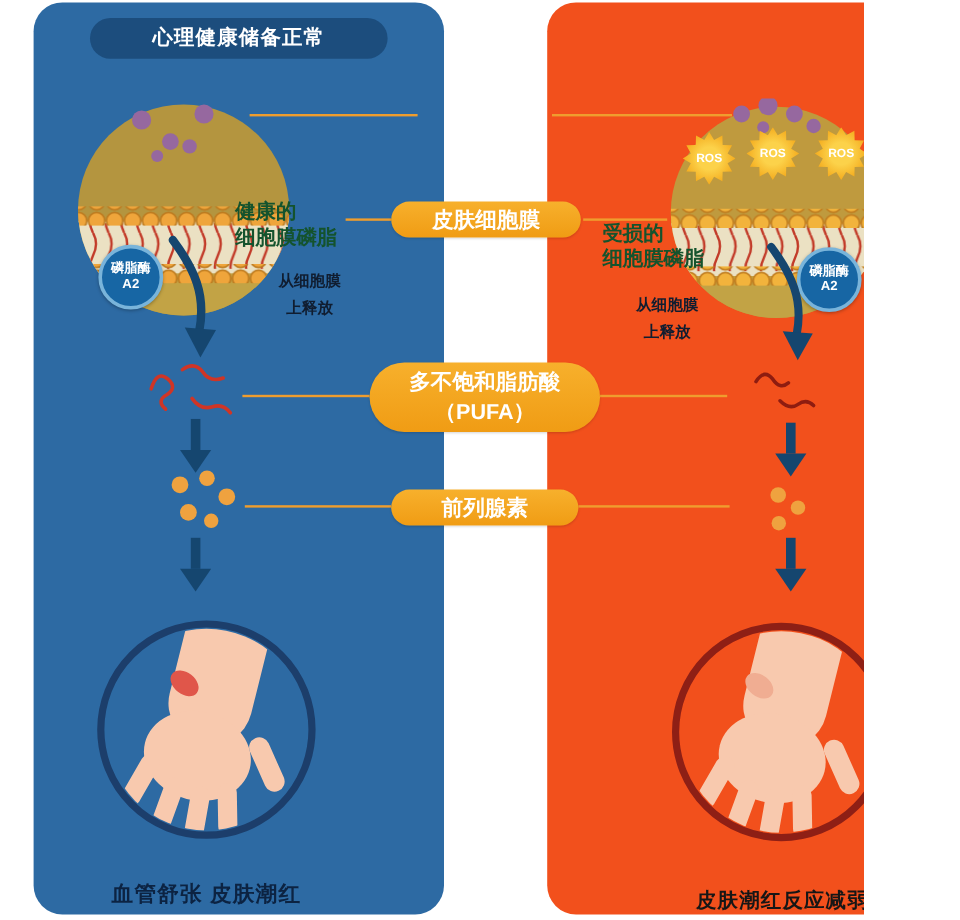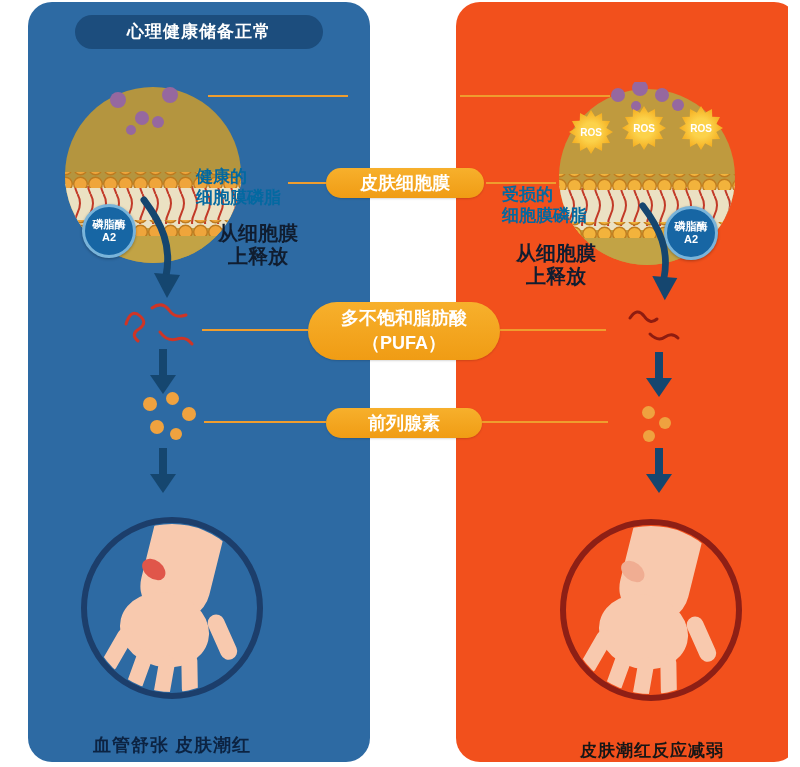--- a/index.html
+++ b/index.html
@@ -1,41 +1,41 @@
 <!DOCTYPE html>
 <html style="--left-bg: #2d6aa3; --left-header: #1c4d7d; --right-bg: #f2501c; --right-header: #cf2c22; --pill: #f09c14; --connector: #ef9d2e; --arrow: #15466f; --peroxidation: #f8ac1c; --dot-orange: #efa23f;"><head>
 <meta charset="utf-8">
 <style>
   html,body{margin:0;padding:0;background:#fff;}
-  .canvas{position:relative;width:788px;height:767px;background:#fff;overflow:hidden;
+  .canvas{position:relative;width:720px;height:767px;background:#fff;overflow:hidden;
           font-family:"Liberation Sans","DejaVu Sans",sans-serif;}
   .abs{position:absolute;}
   .panel{position:absolute;top:2px;width:342px;height:760px;border-radius:24px;}
   .panel-left{left:28px;background:var(--left-bg);}
   .panel-right{left:456px;background:var(--right-bg);}
   .header-pill{position:absolute;top:15px;width:248px;height:34px;border-radius:17px;color:#fff;
                font-weight:700;font-size:17px;line-height:34px;text-align:center;letter-spacing:1px;}
   .header-left{left:75px;background:var(--left-header);}
   .header-right{left:502px;background:var(--right-header);}
   .line{position:absolute;height:2px;background:var(--connector);}
   .center-pill{position:absolute;background:linear-gradient(180deg,#f7b02c,var(--pill));color:#fff;
                font-weight:700;font-size:18px;text-align:center;box-shadow:0 1px 2px rgba(0,0,0,.15);}
   .pill-s{height:30px;line-height:30px;border-radius:15px;}
   .pill-b{height:58px;border-radius:29px;line-height:25px;padding-top:4px;box-sizing:border-box;white-space:pre-line;}
-  .mem-label{position:absolute;color:#0369a1;font-weight:700;font-size:17px;line-height:21px;white-space:pre-line;}
+  .mem-label{position:absolute;color:#14532d;font-weight:700;font-size:17px;line-height:21px;white-space:pre-line;}
   .peroxidation{position:absolute;left:463px;top:112px;color:var(--peroxidation);font-size:20px;font-weight:700;
                 letter-spacing:1px;text-shadow:0 0 5px rgba(255,230,150,.55);}
   .ros{position:absolute;width:44px;height:44px;background:radial-gradient(circle,#fcd24a 30%,#f3a81a 75%);
        clip-path:polygon(100% 50%,84.8% 59.3%,93.3% 75%,75.5% 75.5%,75% 93.3%,59.3% 84.8%,50% 100%,40.7% 84.8%,25% 93.3%,24.5% 75.5%,6.7% 75%,15.2% 59.3%,0% 50%,15.2% 40.7%,6.7% 25%,24.5% 24.5%,25% 6.7%,40.7% 15.2%,50% 0%,59.3% 15.2%,75% 6.7%,75.5% 24.5%,93.3% 25%,84.8% 40.7%);
        color:#fff;font-size:10px;font-weight:700;display:flex;align-items:center;justify-content:center;}
   .badge{position:absolute;width:54px;height:54px;border-radius:50%;background:#1766a4;border:3px solid #79b4da;
          box-sizing:border-box;color:#fff;display:flex;flex-direction:column;align-items:center;justify-content:center;
          font-weight:700;box-shadow:0 1px 3px rgba(0,0,0,.3);}
   .badge span{font-size:11px;line-height:13px;}
-  .release{position:absolute;color:#101d30;font-weight:700;font-size:20px;line-height:23px;white-space:pre-line;text-align:center;}
+  .release{position:absolute;color:#101d30;font-weight:700;font-size:13px;line-height:23px;white-space:pre-line;text-align:center;}
   .dot{position:absolute;border-radius:50%;background:var(--dot-orange);}
   .result{position:absolute;font-weight:700;text-align:center;letter-spacing:1px;}
   .result-left{left:54px;top:733px;width:236px;font-size:18px;color:#0c2342;}
   .result-right{left:536px;top:739px;width:232px;font-size:17px;color:#161616;}
   svg{display:block;}
 </style>
 </head>
 <body>
 
 <div class="canvas">

